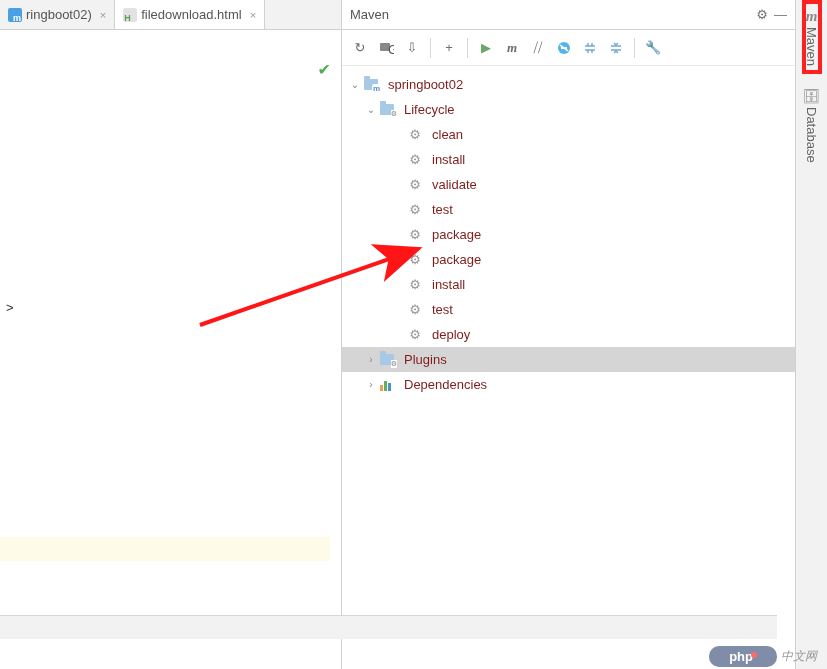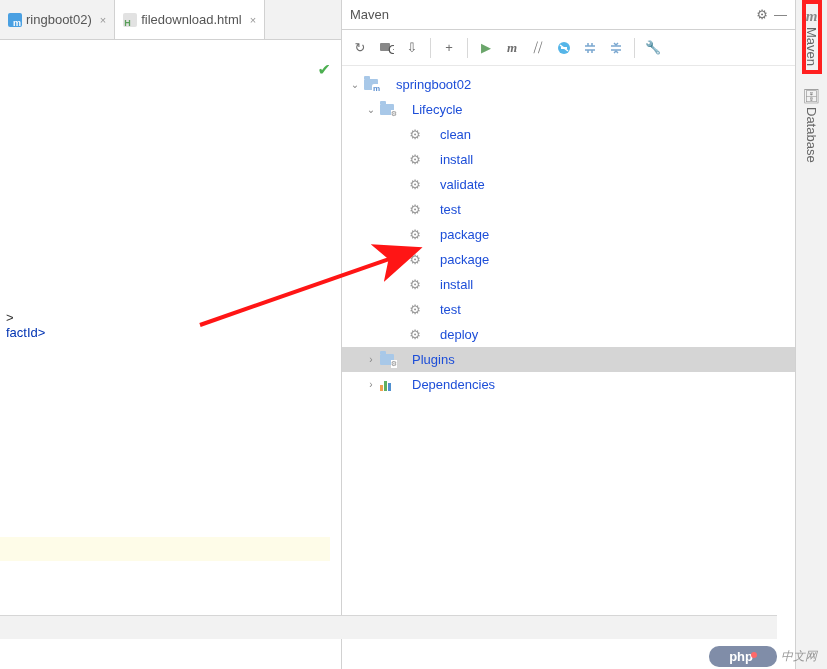--- a/index.html
+++ b/index.html
@@ -2,21 +2,21 @@
 <html><head>
   <meta charset="utf-8">
   <style>
     * { margin: 0; padding: 0; box-sizing: border-box; font-family: 'Segoe UI', Tahoma, sans-serif; font-size: 13px; }
     body { background: #fff; width: 827px; height: 669px; position: relative; overflow: hidden; }
     
     .main-container { display: flex; height: 100%; }
     
     
     .editor-area { width: 342px; height: 100%; border-right: 1px solid #d1d1d1; position: relative; }
-    .tabs-bar { height: 40px; background: #f2f2f2; border-bottom: 1px solid #d1d1d1; display: flex; align-items: center; }
+    .tabs-bar { height: 30px; background: #f2f2f2; border-bottom: 1px solid #d1d1d1; display: flex; align-items: center; }
     .tab { height: 100%; padding: 0 8px; display: flex; align-items: center; gap: 4px; border-right: 1px solid #d1d1d1; color: #555; }
     .tab.active { background: #fff; }
     .tab-close { color: #999; font-size: 11px; margin-left: 4px; cursor: pointer; }
     .file-icon-m { display:inline-block; width:14px; height:14px; background:#4aa0e2; border-radius:2px; position:relative; }
     .file-icon-m::after { content:'m'; color:#fff; font-size:9px; font-weight:bold; position:absolute; bottom:-1px; right:1px; }
     .file-icon-h { display:inline-block; width:14px; height:14px; background:#e2e2e2; border-radius:2px; position:relative; }
     .file-icon-h::after { content:'H'; color:#5a9e5a; font-size:9px; font-weight:bold; position:absolute; bottom:-1px; left:1px; }
     
     .editor-content { padding: 40px 6px 6px 6px; font-family: Consolas, monospace; }
     .editor-content .line { white-space: pre; }
@@ -46,21 +46,21 @@
     .folder-icon { width: 14px; height: 11px; background: #a8c8e8; border-radius: 1px; position: relative; }
     .folder-icon::before { content:''; position:absolute; top:-3px; left:0; width:6px; height:3px; background:#a8c8e8; border-radius:1px 1px 0 0; }
     .folder-icon.m-badge::after { content:'m'; position:absolute; bottom:-3px; right:-3px; color:#5b8fd0; font-size:8px; font-weight:bold; background:#fff; border-radius:2px; padding:0 1px; }
     .folder-icon.g-badge::after { content:'⚙'; position:absolute; bottom:-3px; right:-3px; color:#888; font-size:7px; background:#fff; }
     .gear-gray { color: #999; font-size: 13px; }
     .deps-icon { width:14px; height:12px; display:flex; gap:1px; align-items:flex-end; }
     .deps-icon span { width:3px; }
     .deps-icon span:nth-child(1){height:6px;background:#f0a050;}
     .deps-icon span:nth-child(2){height:10px;background:#60b060;}
     .deps-icon span:nth-child(3){height:8px;background:#5090d0;}
-    .tree-label { margin-left: 16px; color: #1d4ed8; }
+    .tree-label { margin-left: 8px; color: #7f1d1d; }
     
     .indent-1 { padding-left: 22px; }
     .indent-3 { padding-left: 64px; }
     
     
     .right-sidebar { width: 32px; background: #f2f2f2; border-left: 1px solid #d1d1d1; display: flex; flex-direction: column; align-items: center; padding-top: 2px; position: relative; }
     .sidebar-item { writing-mode: vertical-rl; padding: 6px 0; color: #666; cursor: pointer; font-size: 12px; display: flex; align-items: center; gap: 3px; }
     .sidebar-item.highlighted { outline: 4px solid #ff2020; outline-offset: -2px; }
     .sidebar-icon-m { display:inline-block; width:16px; height:16px; font-family:serif; font-style:italic; font-weight:bold; color:#888; writing-mode:horizontal-tb; text-align:center; line-height:16px; font-size:15px; }
     .sidebar-db-icon { writing-mode: horizontal-tb; font-size: 14px; color: #888; }
@@ -90,21 +90,20 @@
       </div>
       <div class="tab active">
         <span class="file-icon-h"></span>
         <span>filedownload.html</span>
         <span class="tab-close">×</span>
       </div>
     </div>
     <span class="check-icon">✔</span>
     <div class="editor-content" style="margin-top:230px;">
       <div class="line tag-text">&gt;</div>
-      <div class="line tag-close">factId&gt;</div>
     </div>
     <div class="yellow-strip"></div>
     <div class="bottom-border"></div>
   </div>
 
   <div class="maven-panel">
     <div class="panel-header">
       <span class="panel-title">Maven</span>
       <div class="panel-header-right">
         <span class="gear-icon">⚙</span>

